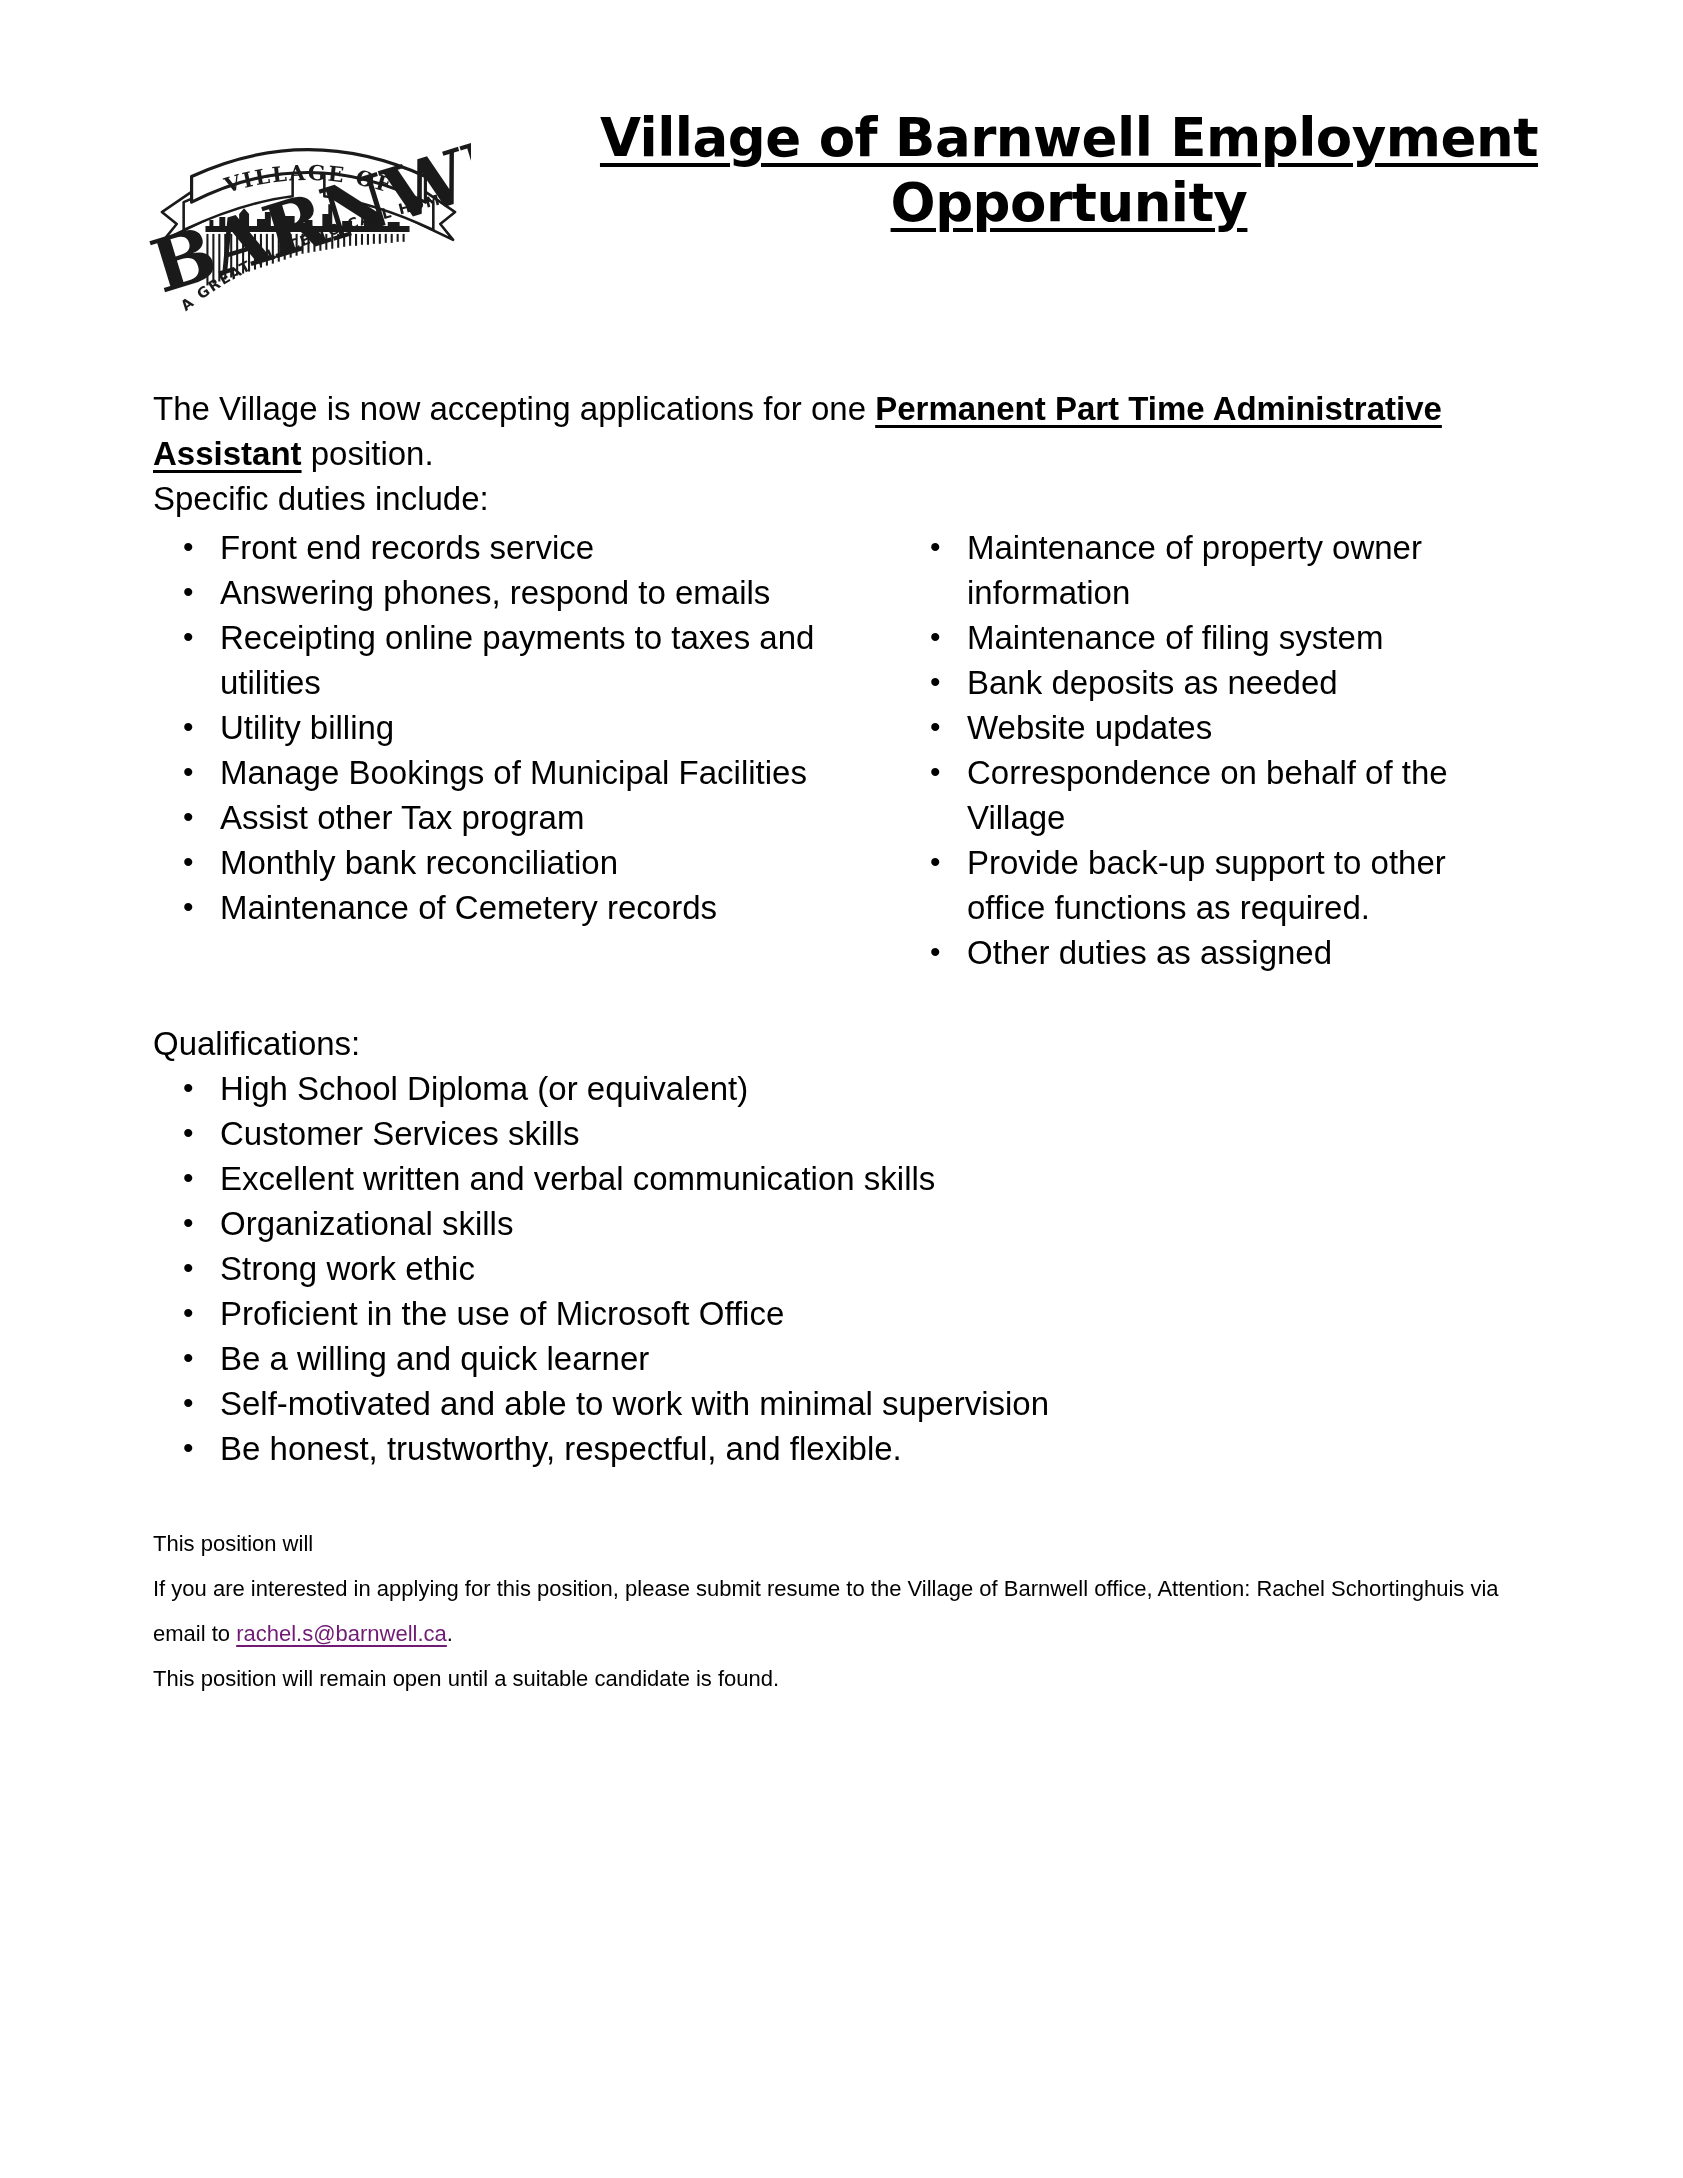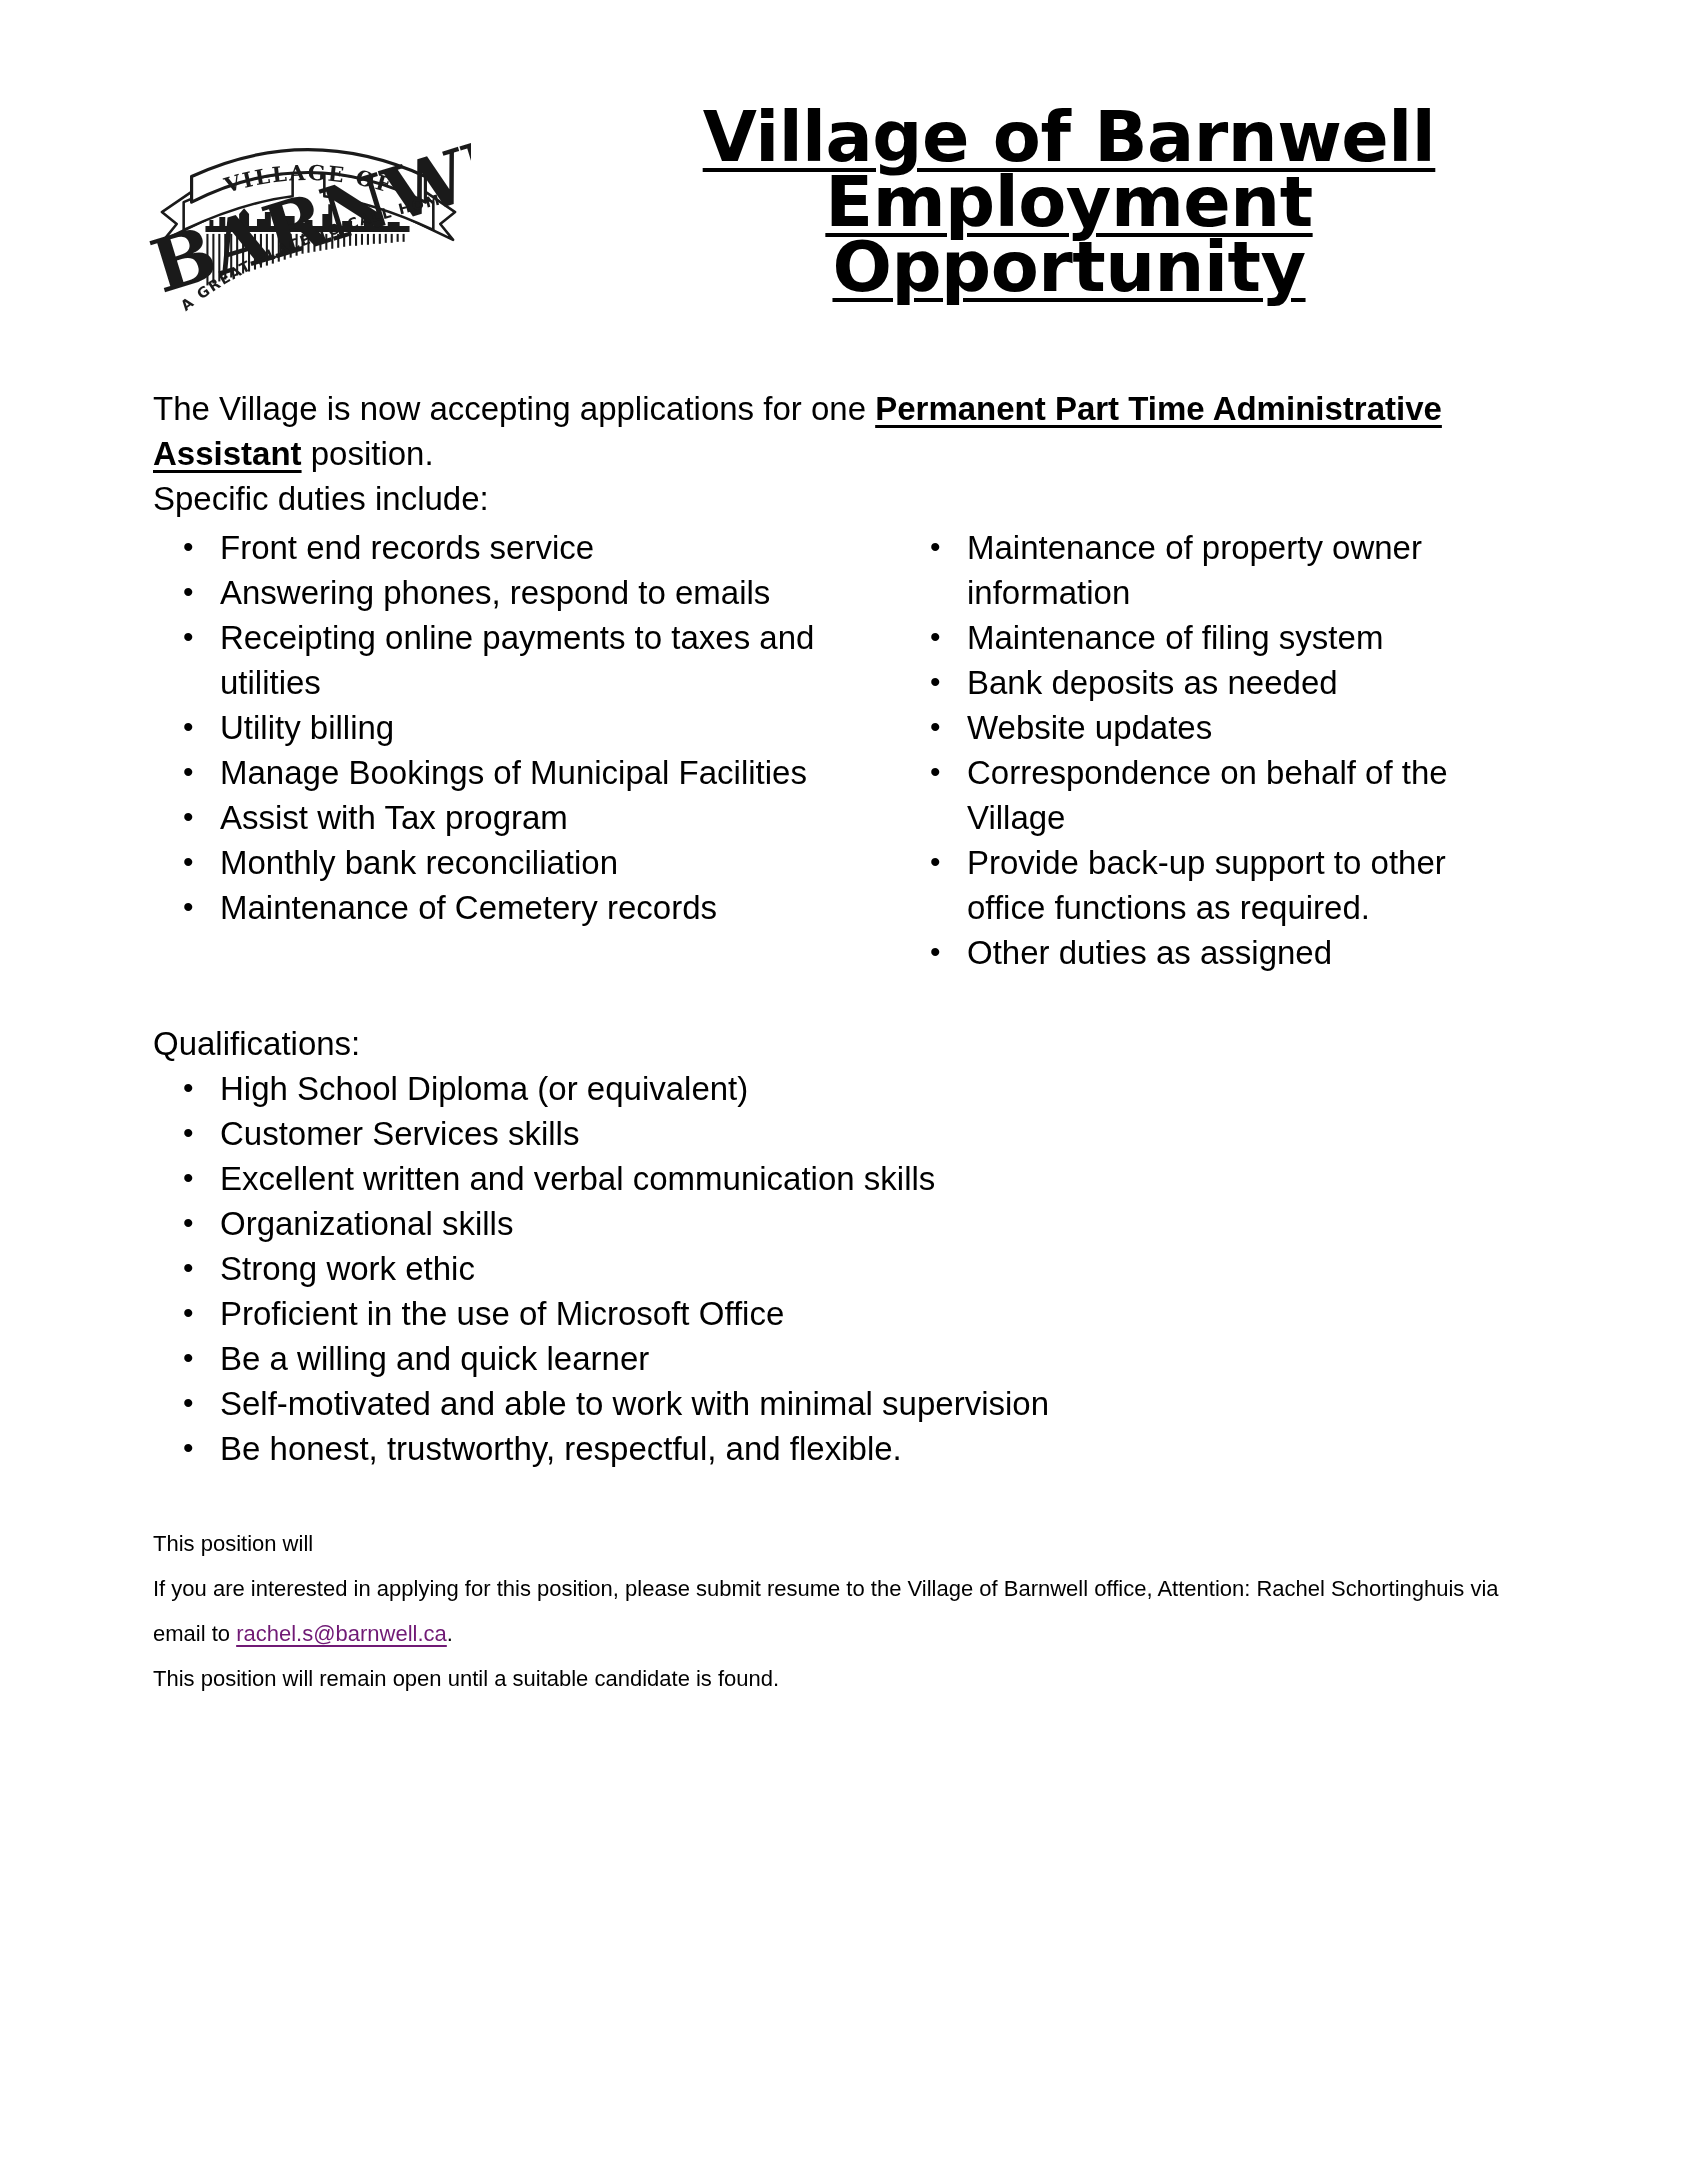--- a/index.html
+++ b/index.html
@@ -46,21 +46,21 @@
   .title-block {
     position: absolute;
     left: 574px;
     top: 6px;
     width: 990px;
     text-align: center;
   }
   .doc-title {
     font-family: "DejaVu Sans", sans-serif;
     font-weight: bold;
-    font-size: 70px;
+    font-size: 53px;
     line-height: 65px;
     letter-spacing: -0.5px;
     color: #000;
     margin: 0;
   }
   .doc-title .u {
     text-decoration: underline;
     text-decoration-thickness: 4px;
     text-underline-offset: 7px;
   }
@@ -232,21 +232,21 @@
     <p class="lead-line">Specific duties include:</p>
 
     <div class="duties">
       <div class="col col-left">
         <ul class="blist">
           <li>Front end records service</li>
           <li>Answering phones, respond to emails</li>
           <li>Receipting online payments to taxes and utilities</li>
           <li>Utility billing</li>
           <li>Manage Bookings of Municipal Facilities</li>
-          <li>Assist with Tax program</li>
+          <li>Assist other Tax program</li>
           <li>Monthly bank reconciliation</li>
           <li>Maintenance of Cemetery records</li>
         </ul>
       </div>
       <div class="col col-right">
         <ul class="blist">
           <li>Maintenance of property owner information</li>
           <li>Maintenance of filing system</li>
           <li>Bank deposits as needed</li>
           <li>Website updates</li>

